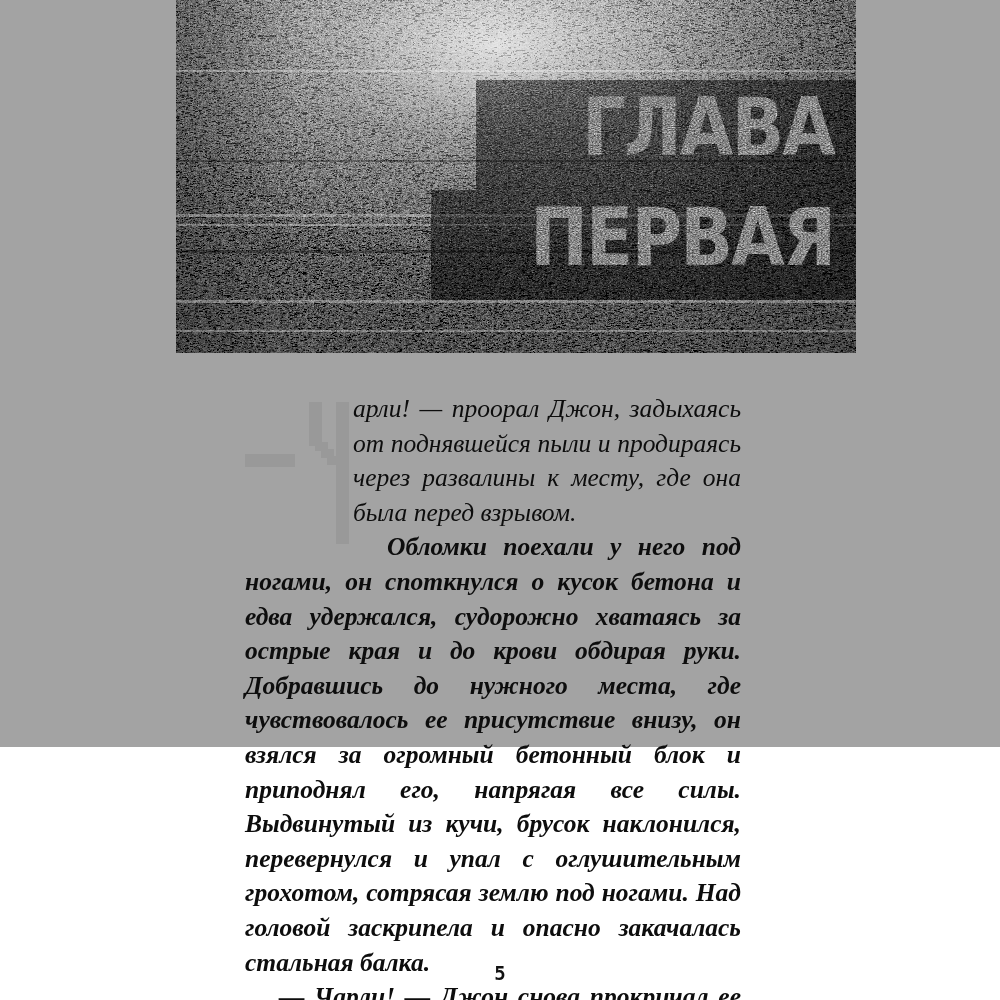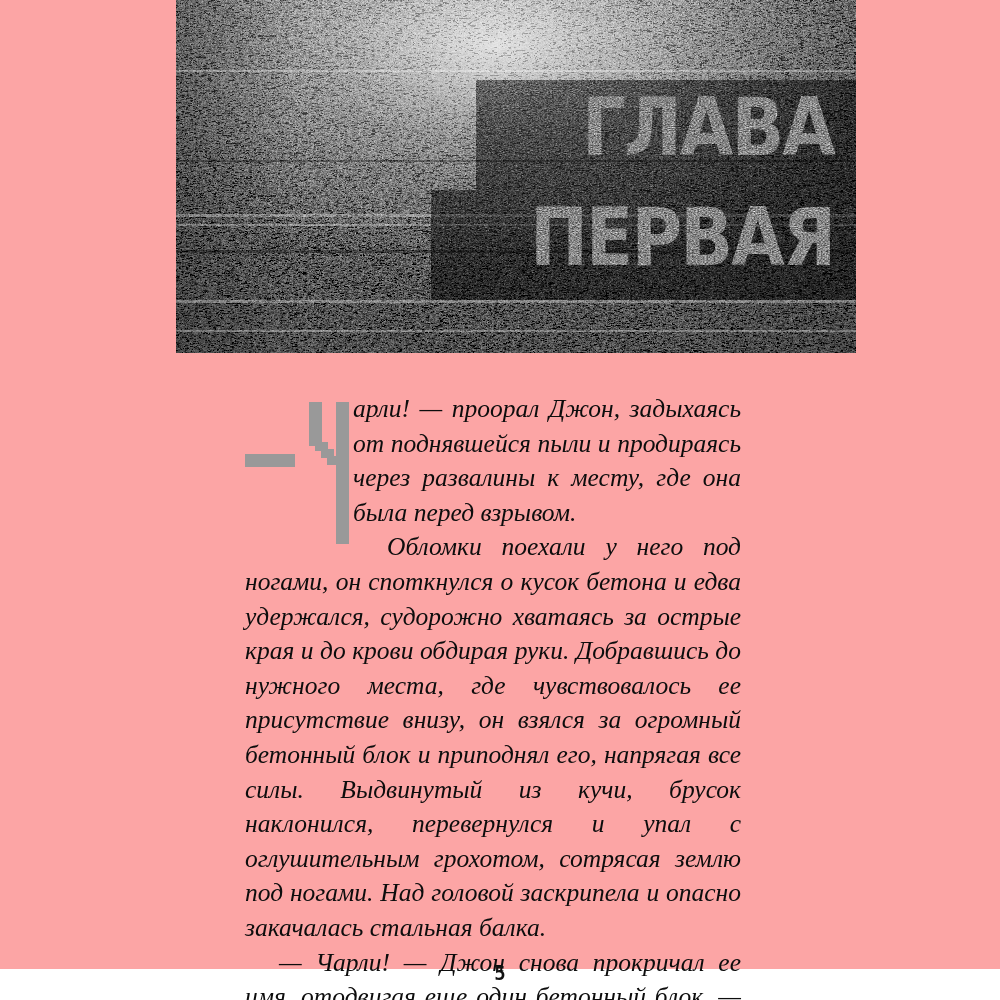--- a/index.html
+++ b/index.html
@@ -11,22 +11,22 @@
     width: 1000px;
     height: 1000px;
     overflow: hidden;
     font-family: "Liberation Serif", serif;
     -webkit-font-smoothing: antialiased;
   }
 
   .page {
     position: relative;
     width: 1000px;
-    height: 969px;
-    background: #fca5a5;
+    height: 747px;
+    background: #a3a3a3;
   }
 
   
   .chapter-header {
     position: absolute;
     left: 176px;
     top: 0px;
     width: 680px;
     height: 353px;
     background: #000000;
@@ -111,20 +111,21 @@
     color: #0d0d0d;
     text-align: justify;
     text-justify: inter-word;
     hyphens: manual;
   }
   p.para-first {
     text-indent: 0;
   }
   p.para-indent {
     text-indent: 34px;
+    font-weight: bold;
   }
 
   
   .dropcap-float {
     float: left;
     width: 108px;
     height: 148px;
     shape-outside: polygon(0 0, 108px 0, 108px 100%, 0 100%);
   }
 

